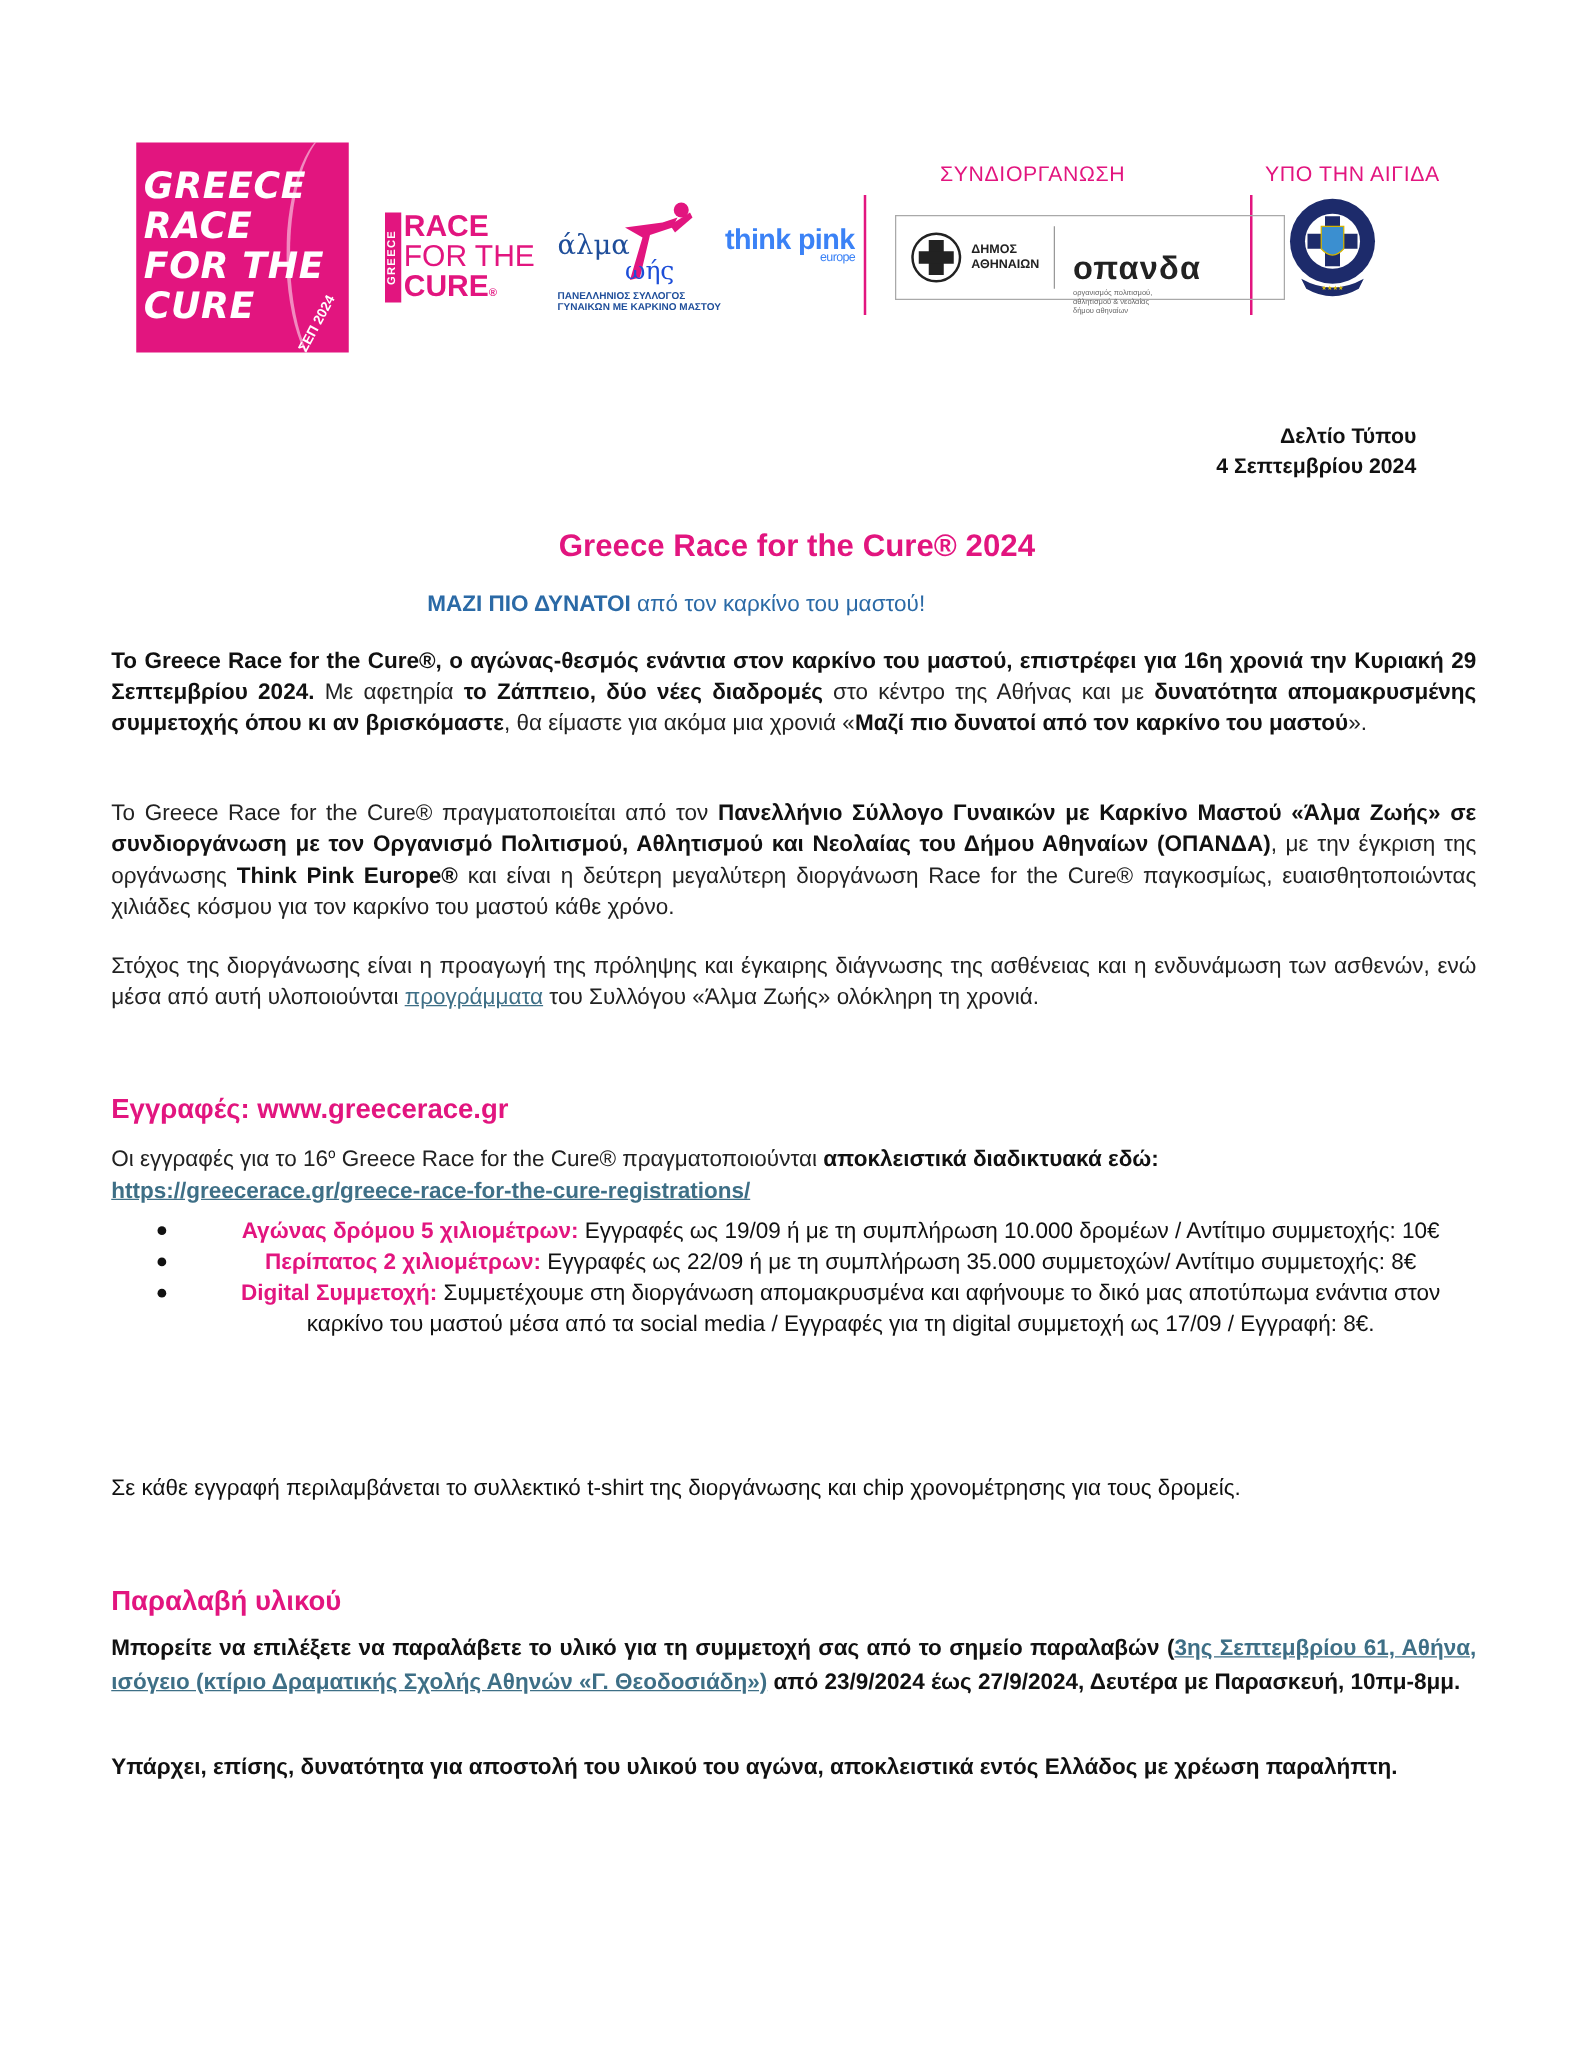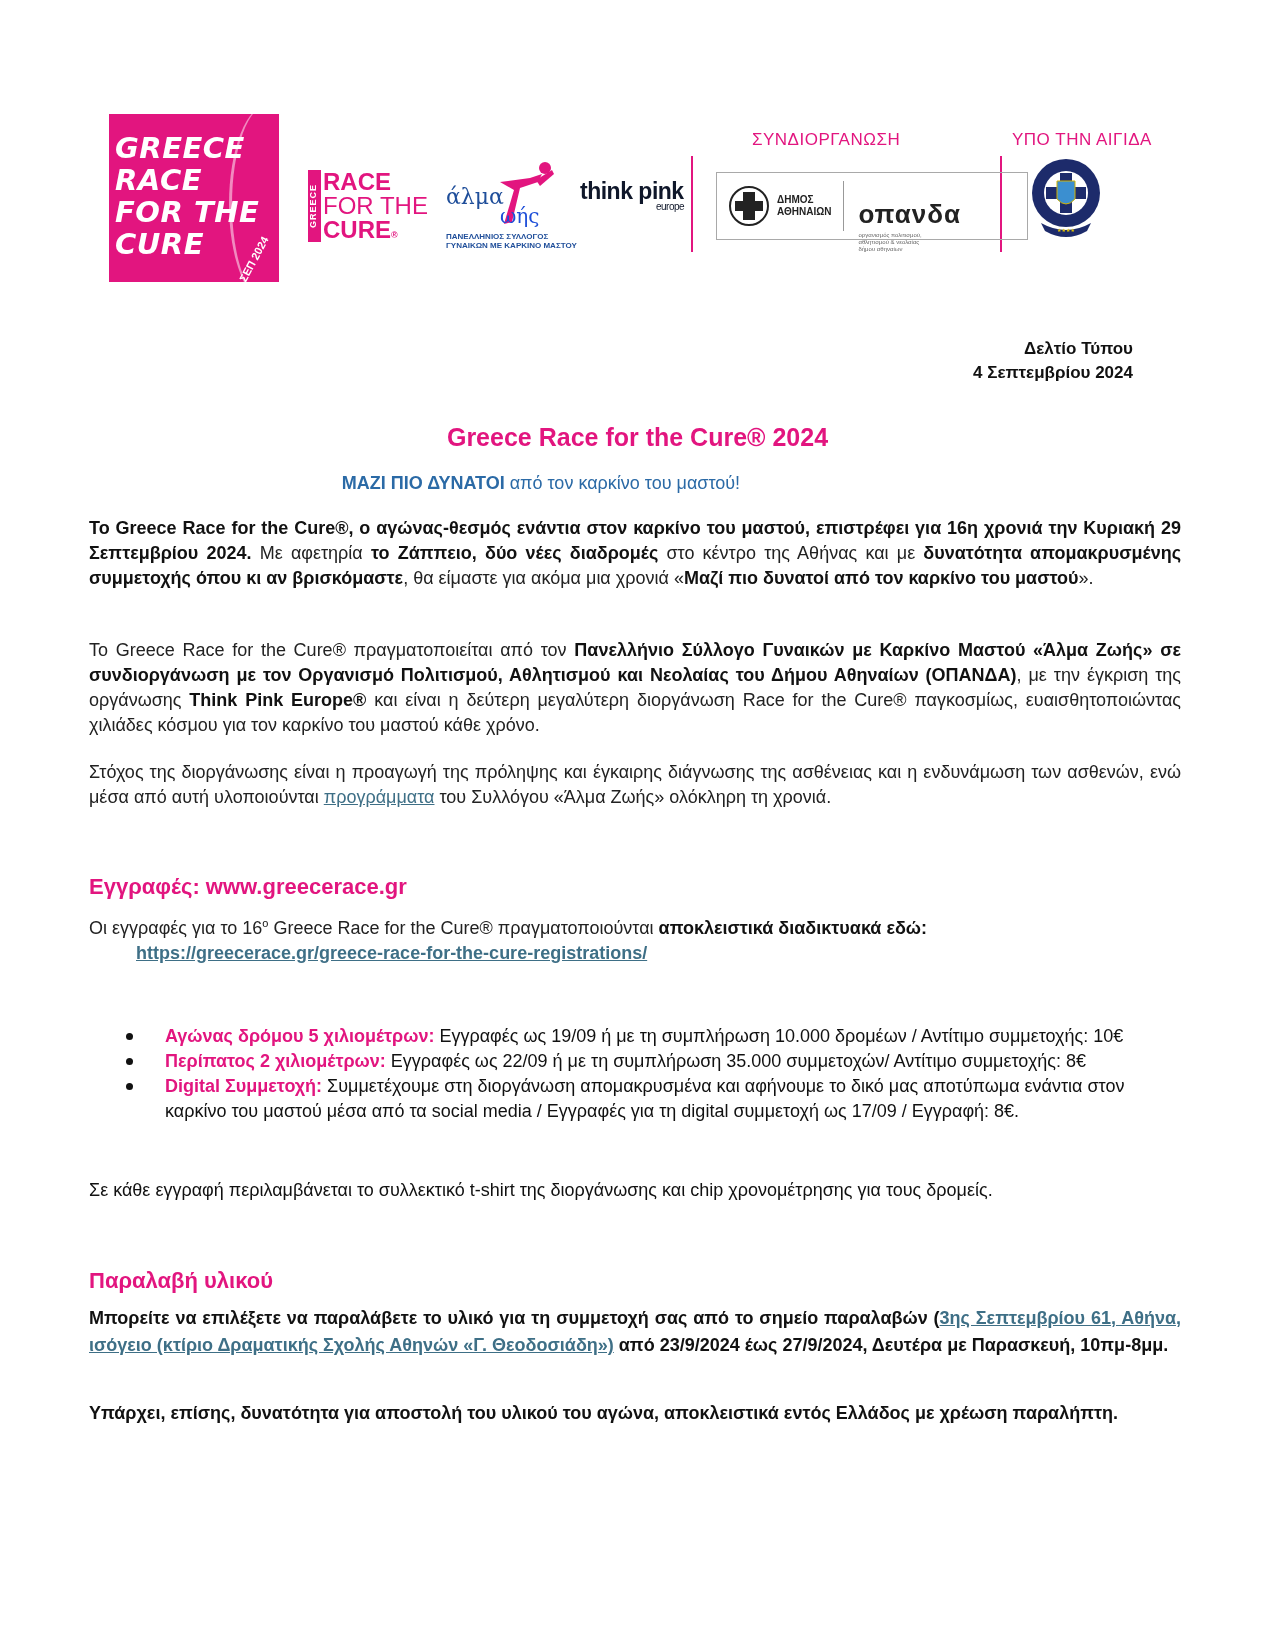--- a/index.html
+++ b/index.html
@@ -16,21 +16,21 @@
   .logo-rftc .vert { width: 13px; background: #e2157f; color: #fff; font-size: 9px; font-weight: bold; writing-mode: vertical-rl; transform: rotate(180deg); text-align: center; letter-spacing: 1px; }
   .logo-rftc .lines { padding-left: 2px; color: #e2157f; font-size: 24px; line-height: 24px; }
   .logo-rftc .lines .b { font-weight: bold; }
 
   .logo-alma { position: absolute; left: 446px; top: 160px; width: 110px; height: 92px; }
   .logo-alma .w1 { position: absolute; left: 0; top: 24px; color: #1f4e9a; font-family: "DejaVu Serif", serif; font-size: 22px; }
   .logo-alma .w2 { position: absolute; left: 54px; top: 44px; color: #1d4ed8; font-family: "DejaVu Serif", serif; font-size: 20px; }
   .logo-alma .fig { position: absolute; left: 44px; top: 0; }
   .logo-alma .sub { position: absolute; left: 0; top: 72px; color: #1f4e9a; font-size: 8px; line-height: 9px; font-weight: bold; white-space: nowrap; }
 
-  .logo-tp { position: absolute; left: 580px; top: 178px; color: #0f172a; font-size: 23px; font-weight: bold; letter-spacing: -0.5px; }
+  .logo-tp { position: absolute; left: 580px; top: 178px; color: #3b82f6; font-size: 23px; font-weight: bold; letter-spacing: -0.5px; }
   .logo-tp .eu { position: absolute; left: 76px; top: 23px; font-size: 10px; font-weight: normal; }
 
   .vsep { position: absolute; width: 2px; background: #e2157f; }
 
   .co-label { position: absolute; color: #e2157f; font-size: 17px; letter-spacing: 0.5px; }
   .co-box { position: absolute; left: 716px; top: 172px; width: 312px; height: 68px; border: 1px solid #a9a9a9; display: flex; align-items: center; }
   .co-box .seal { width: 40px; height: 40px; margin-left: 12px; border: 2px solid #222; border-radius: 50%; position: relative; }
   .co-box .seal::before { content: ""; position: absolute; left: 12px; top: 4px; width: 12px; height: 28px; background: #222; }
   .co-box .seal::after { content: ""; position: absolute; left: 4px; top: 13px; width: 28px; height: 10px; background: #222; }
   .co-box .dim { margin-left: 8px; font-size: 10px; font-weight: bold; line-height: 12px; color: #222; }
@@ -151,24 +151,24 @@
 <div class="para" style="top:638px;">
   <span class="light">Το Greece Race for the Cure® πραγματοποιείται από τον </span><b>Πανελλήνιο Σύλλογο Γυναικών με Καρκίνο Μαστού «Άλμα Ζωής» σε συνδιοργάνωση με τον Οργανισμό Πολιτισμού, Αθλητισμού και Νεολαίας του Δήμου Αθηναίων (ΟΠΑΝΔΑ)</b><span class="light">, με την έγκριση της οργάνωσης </span><b>Think Pink Europe®</b><span class="light"> και είναι η δεύτερη μεγαλύτερη διοργάνωση Race for the Cure® παγκοσμίως, ευαισθητοποιώντας χιλιάδες κόσμου για τον καρκίνο του μαστού κάθε χρόνο.</span>
 </div>
 <div class="para" style="top:760px;">
   <span class="light">Στόχος της διοργάνωσης είναι η προαγωγή της πρόληψης και έγκαιρης διάγνωσης της ασθένειας και η ενδυνάμωση των ασθενών, ενώ μέσα από αυτή υλοποιούνται </span><a class="link" href="#">προγράμματα</a><span class="light"> του Συλλόγου «Άλμα Ζωής» ολόκληρη τη χρονιά.</span>
 </div>
 
 <div class="h2" style="top:874px;">Εγγραφές: www.greecerace.gr</div>
 <div class="para" style="top:911px;">
   <span class="light">Οι εγγραφές για το 16</span><sup style="font-size:11px">ο</sup><span class="light"> Greece Race for the Cure® πραγματοποιούνται </span><b>αποκλειστικά διαδικτυακά εδώ:</b><br>
-  <a class="link" href="#" style="font-weight:bold;margin-left:47px;">https://greecerace.gr/greece-race-for-the-cure-registrations/</a>
+  <a class="link" href="#" style="font-weight:bold;">https://greecerace.gr/greece-race-for-the-cure-registrations/</a>
 </div>
 
-<ul class="bullets" style="top:1024px;">
+<ul class="bullets" style="top:972px;text-align:center;">
   <li style="margin-bottom:0;">
     <span class="dot"></span>
     <span class="lbl">Αγώνας δρόμου 5 χιλιομέτρων:</span><span> Εγγραφές ως 19/09 ή με τη συμπλήρωση 10.000 δρομέων / Αντίτιμο συμμετοχής: 10€</span>
   </li>
   <li>
     <span class="dot"></span>
     <span class="lbl">Περίπατος 2 χιλιομέτρων:</span><span> Εγγραφές ως 22/09 ή με τη συμπλήρωση 35.000 συμμετοχών/ Αντίτιμο συμμετοχής: 8€</span>
   </li>
   <li>
     <span class="dot"></span>

